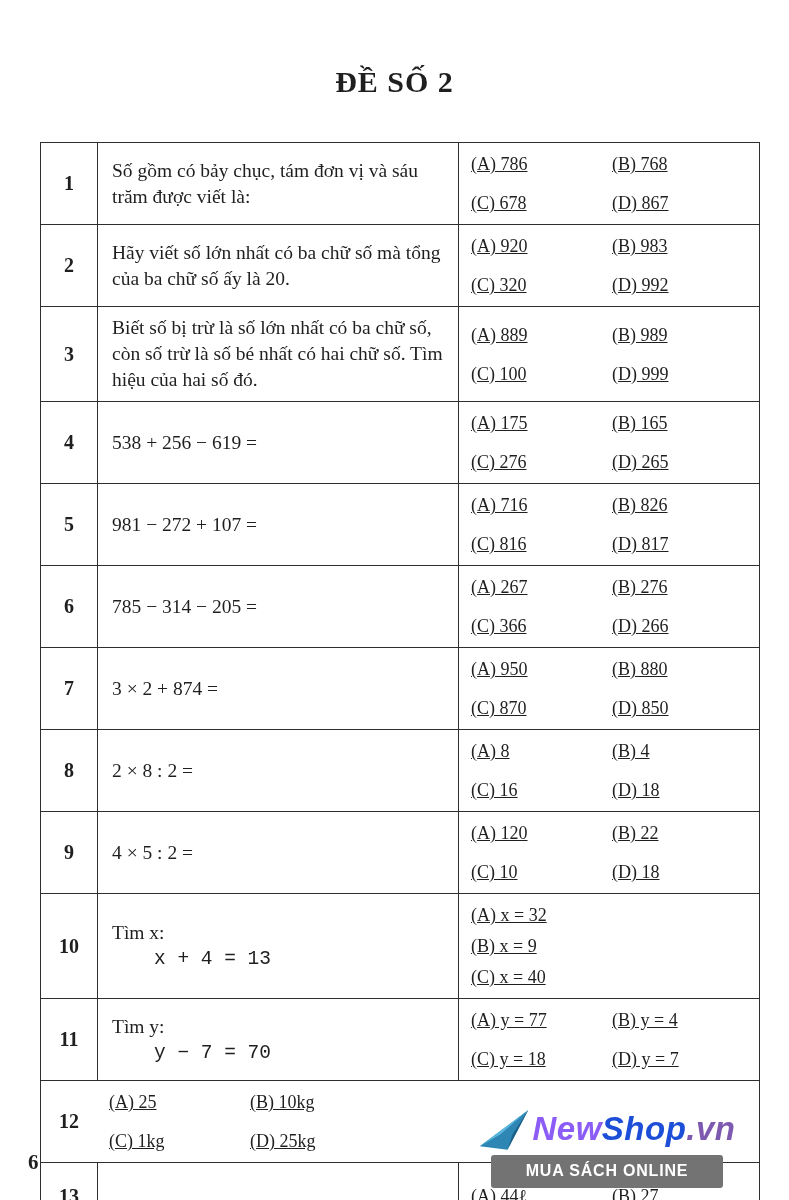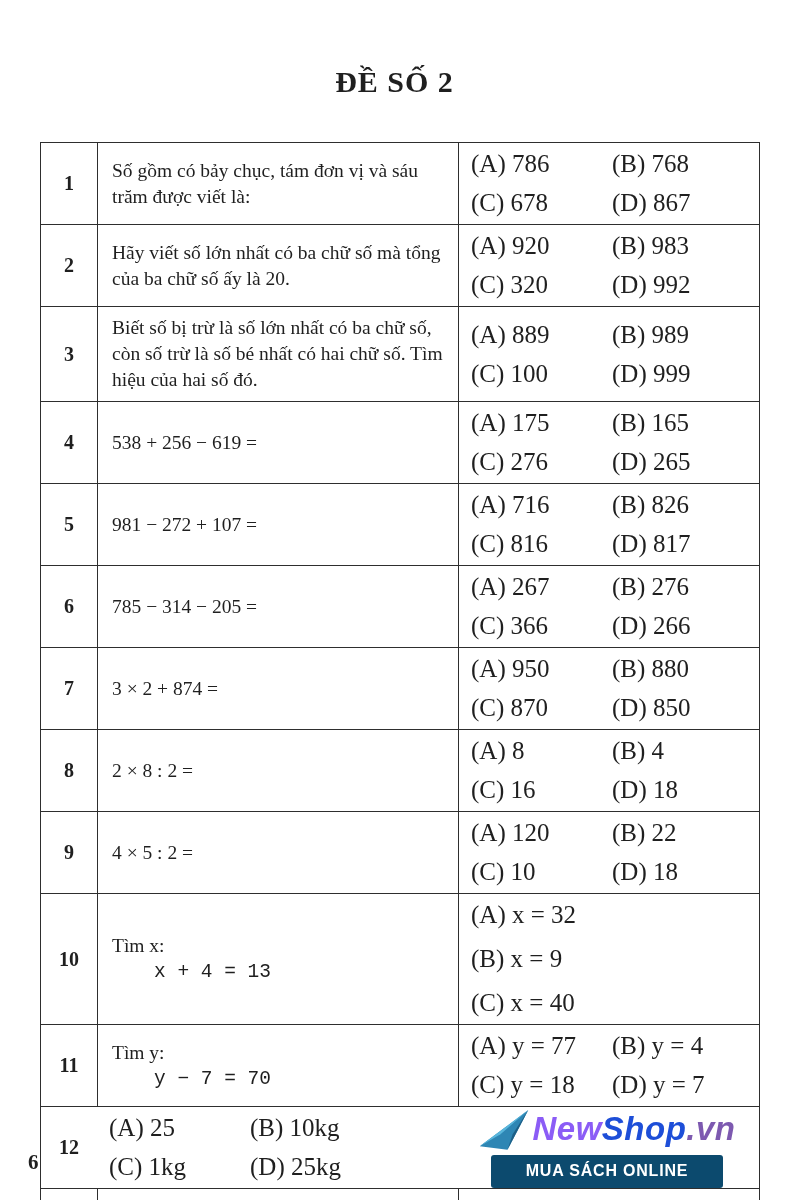--- a/index.html
+++ b/index.html
@@ -42,31 +42,31 @@
     border-left: 1.5px solid #2e2e2e;
     border-right: 1.5px solid #2e2e2e;
     padding: 8px 12px 8px 14px;
     display: flex; flex-direction: column; justify-content: center;
     font-size: 19.5px; line-height: 26px;
   }
   .qline.indent { padding-left: 42px; font-family: Liberation Mono, monospace; }
   .options {
     flex: 0 0 300px; width: 300px;
     padding: 8px 6px 8px 12px;
-    font-size: 25px; line-height: 26px;
+    font-size: 18px; line-height: 26px; text-decoration: underline;
   }
   .options.grid2 {
     display: grid;
     grid-template-columns: 1fr 1fr;
     row-gap: 13px;
     align-content: center;
   }
   .options.stack {
     display: flex; flex-direction: column;
-    justify-content: center; gap: 18px;
+    justify-content: center; gap: 5px;
   }
   .page-number {
     position: absolute; left: 28px; top: 1150px;
     font-size: 21px; font-weight: bold;
   }
   .watermark {
     position: absolute; right: 66px; top: 1106px;
     width: 232px; text-align: center;
     font-family: "Liberation Sans", "DejaVu Sans", sans-serif;
     z-index: 5;
@@ -253,14 +253,14 @@
   <div class="logo-row">
     <span>
       <svg width="52" height="42" viewBox="0 0 60 48" aria-hidden="true">
         <polygon id="plane-main" points="2,44 58,2 34,48" fill="#2e86b4"></polygon>
         <polygon id="plane-light" points="2,44 58,2 26,30" fill="#59b6dc"></polygon>
         <polygon id="plane-dark" points="34,48 58,2 40,30" fill="#1d5f86"></polygon>
       </svg>
     </span>
     <span class="logo-text"><span style="color: #8b5cf6;">New</span><span style="color: #1d4ed8;">Shop</span><span style="color: rgb(125, 89, 176); margin-top: 8px;">.vn</span></span>
   </div>
-  <div class="banner" style="background: #0c4a6e;">MUA SÁCH ONLINE</div>
+  <div class="banner" style="background: #737373;">MUA SÁCH ONLINE</div>
 </div>
 
 </body></html>

